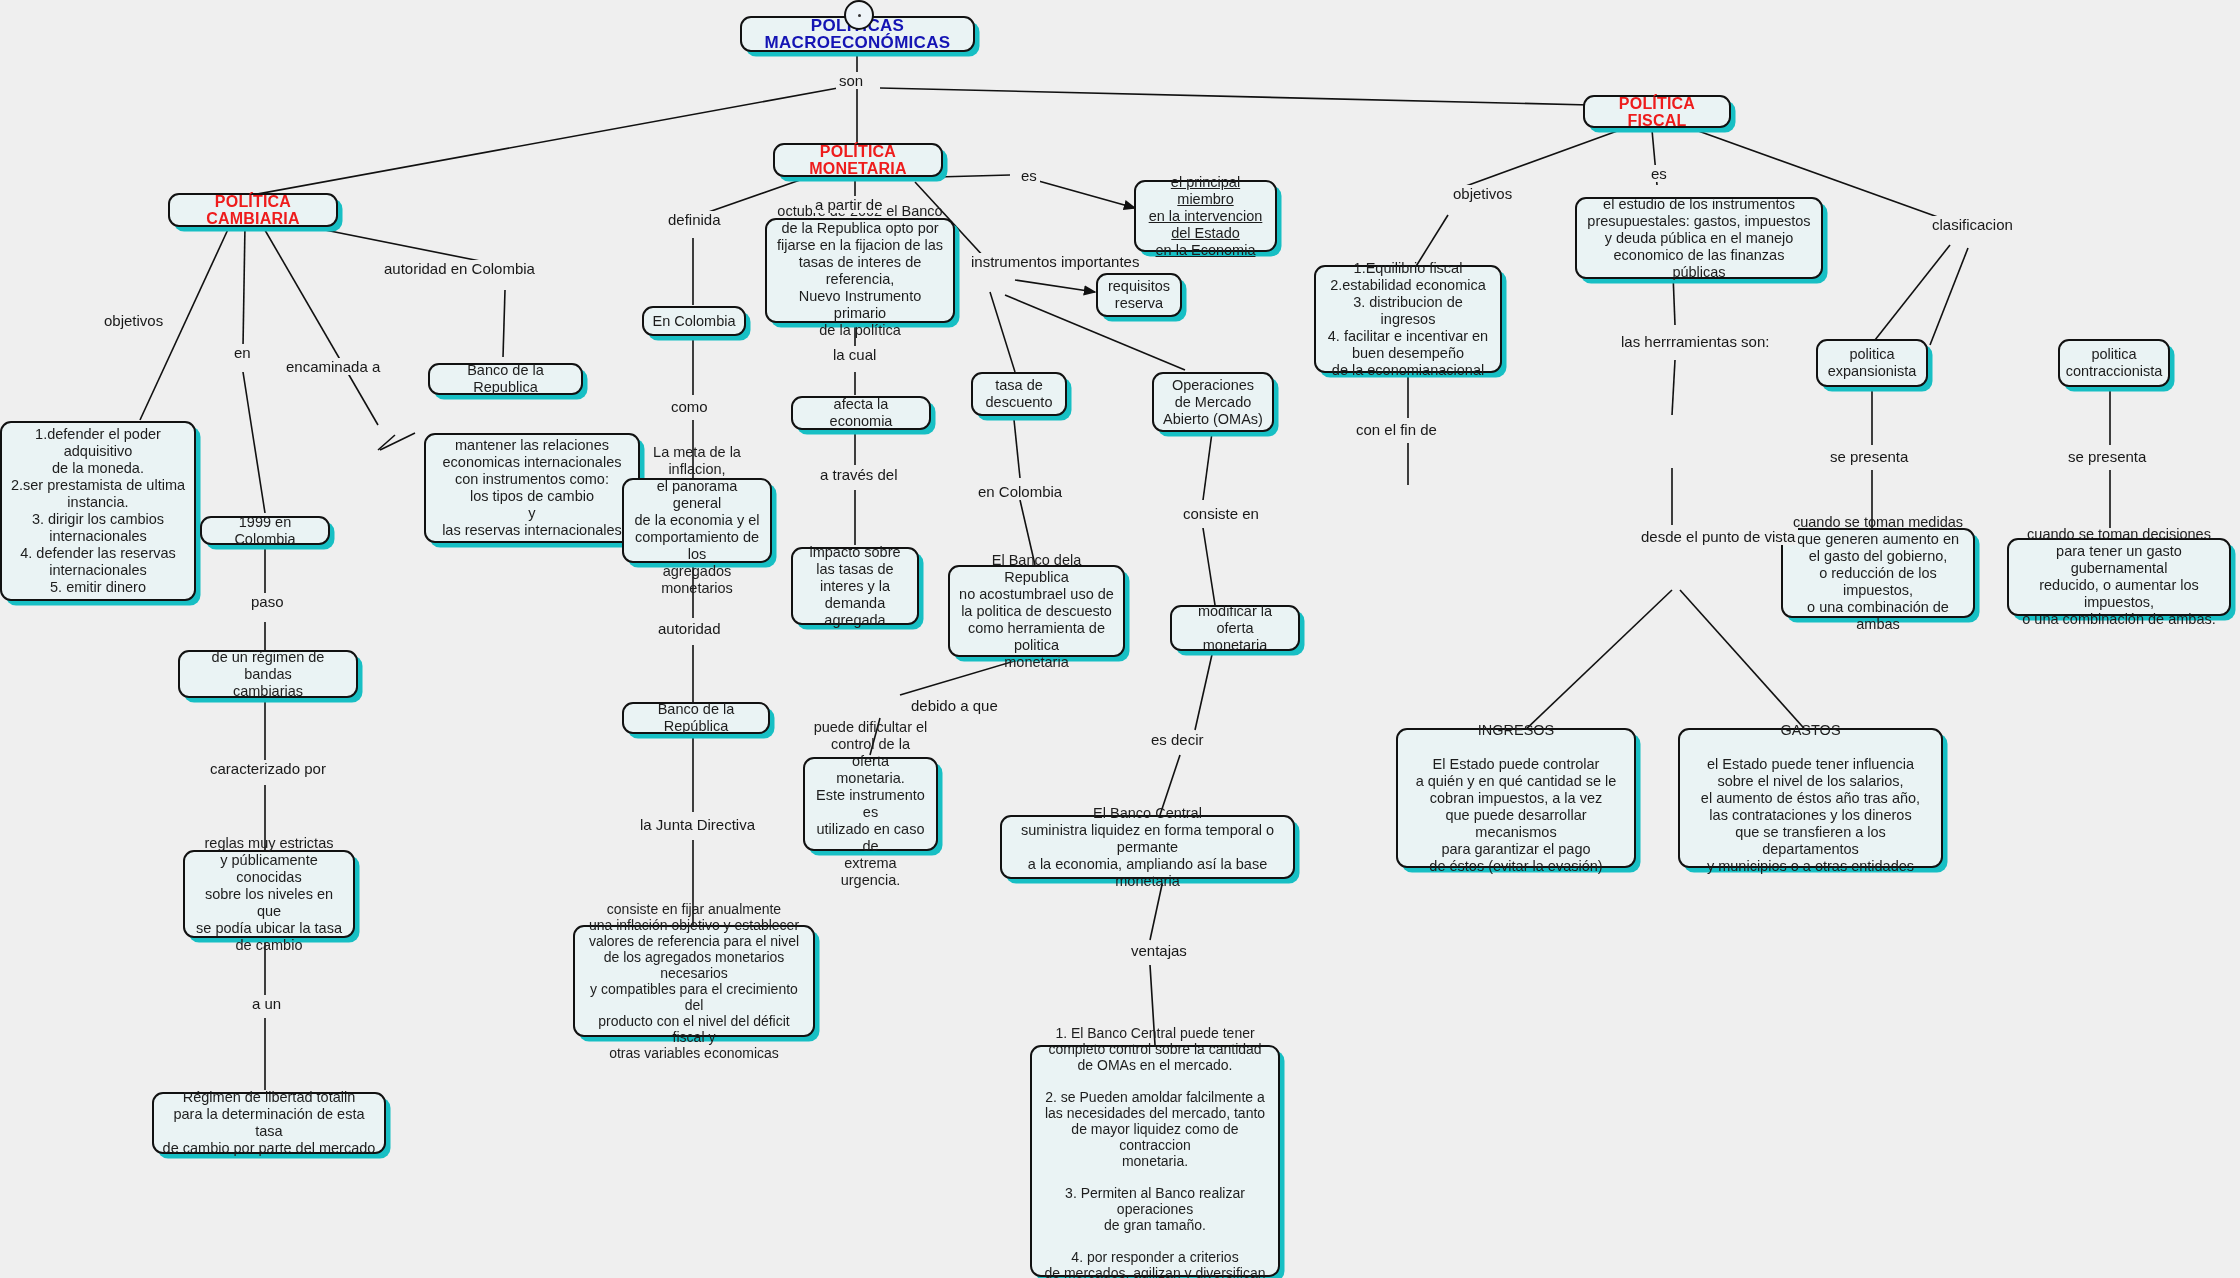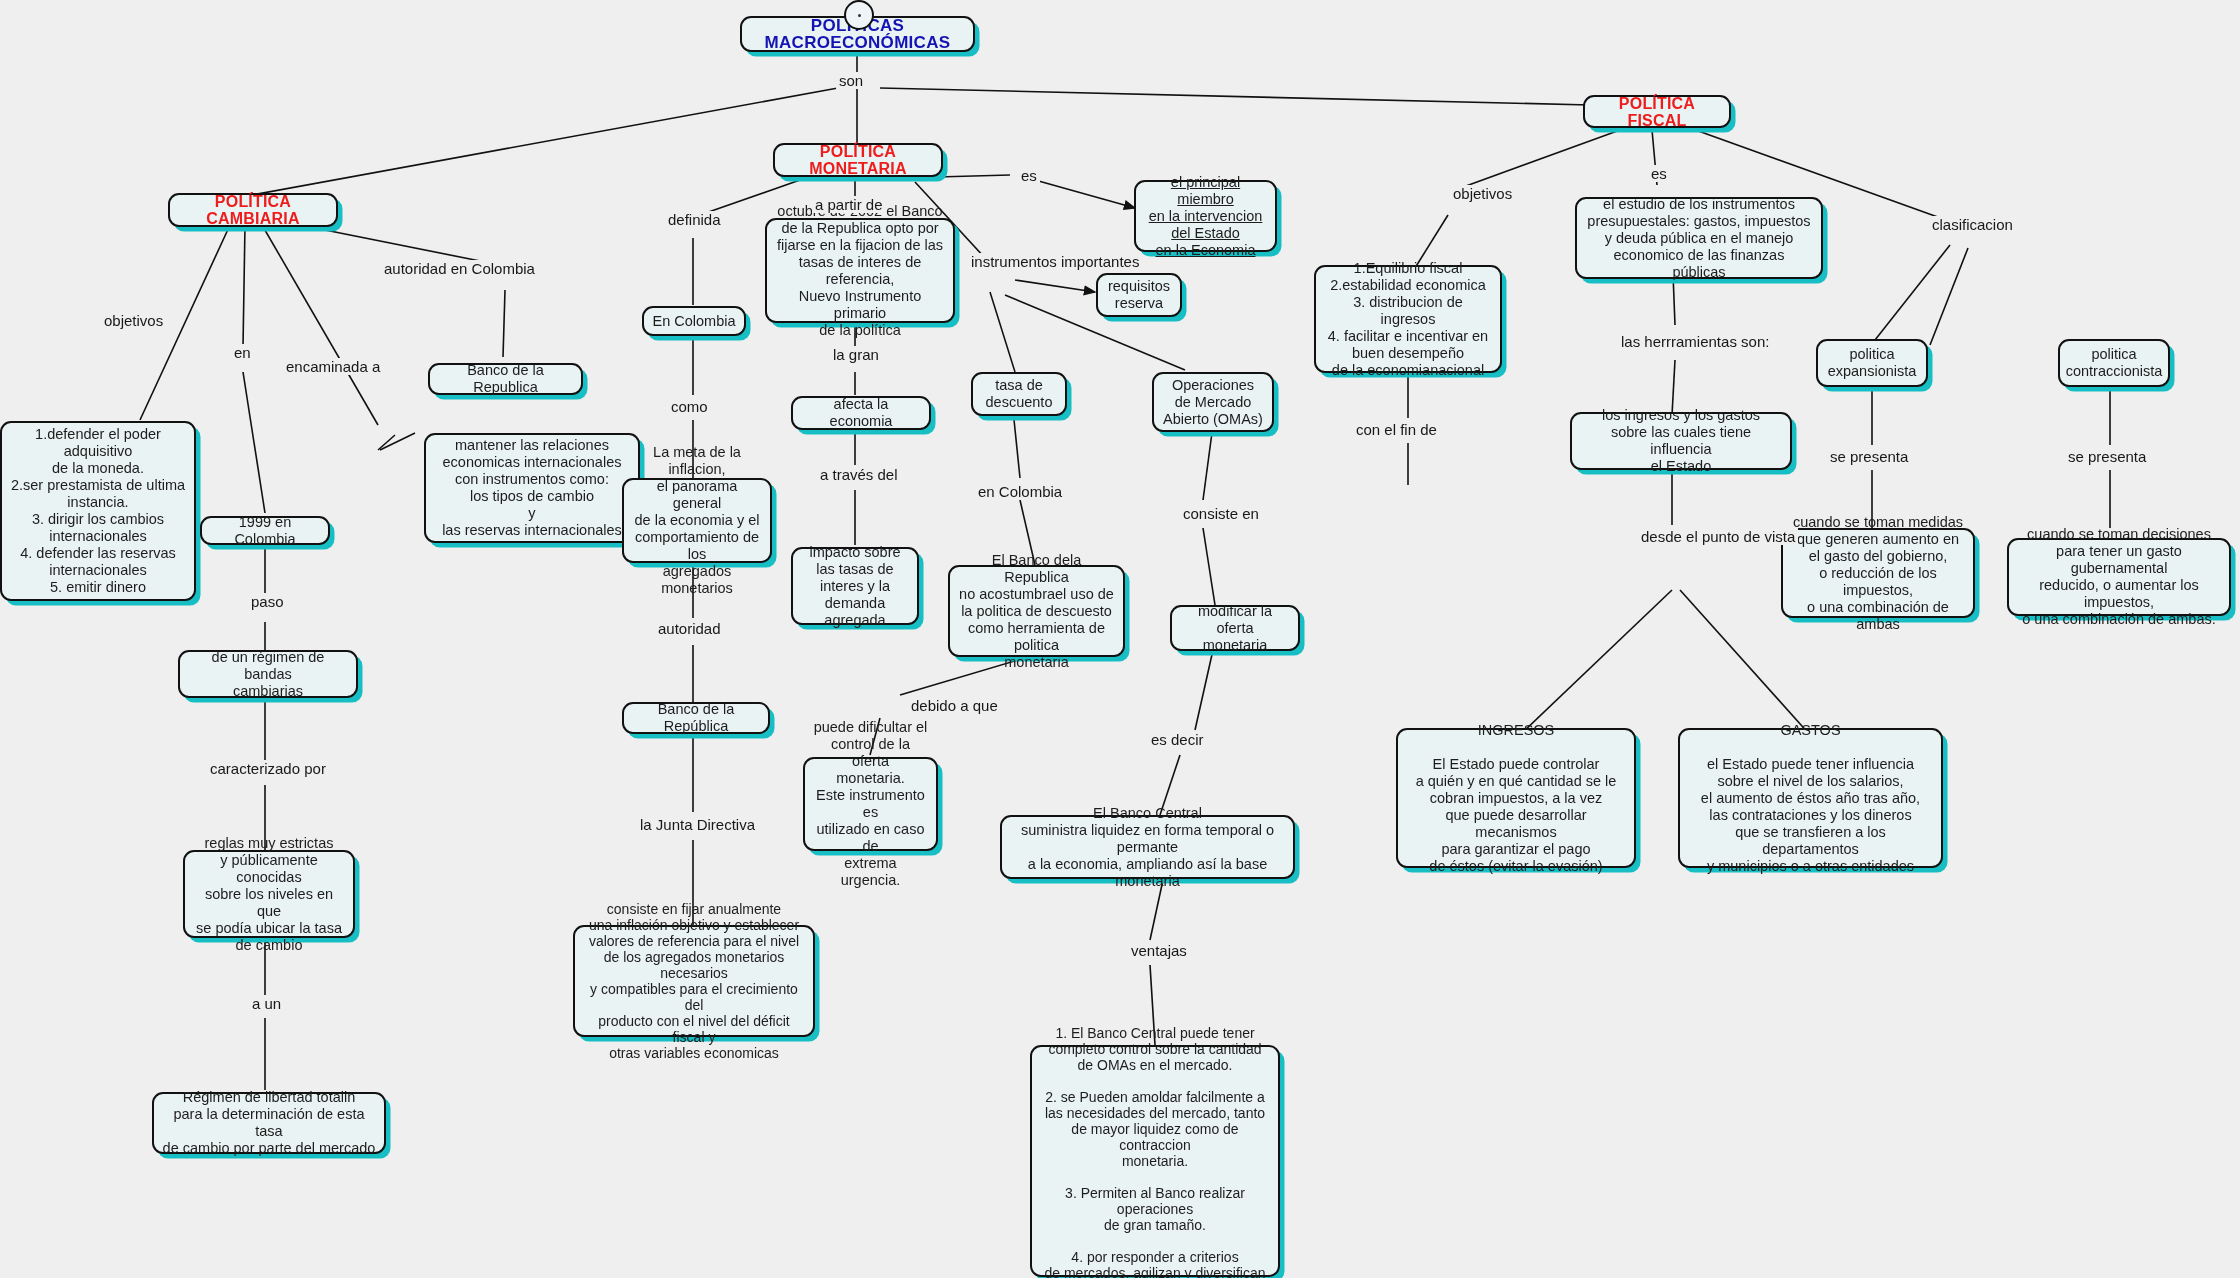--- a/index.html
+++ b/index.html
@@ -271,23 +271,20 @@
   <div class="node" style="left:1314px;top:265px;width:188px;height:108px;">1.Equilibrio fiscal
 2.estabilidad economica
 3. distribucion de ingresos
 4. facilitar e incentivar en
 buen desempeño
 de la economianacional</div>
   <div class="node" style="left:1575px;top:197px;width:248px;height:82px;">el estudio de los instrumentos
 presupuestales: gastos, impuestos
 y deuda pública en el manejo
 economico de las finanzas públicas</div>
-  <div class="node" style="left:1570px;top:412px;width:222px;height:58px;">los ingresos y los gastos
-sobre las cuales tiene influencia
-el Estado</div>
   <div class="node" style="left:1396px;top:728px;width:240px;height:140px;">INGRESOS
 
 El Estado puede controlar
 a quién y en qué cantidad se le
 cobran impuestos, a la vez
 que puede desarrollar mecanismos
 para garantizar el pago
 de éstos (evitar la evasión)</div>
   <div class="node" style="left:1678px;top:728px;width:265px;height:140px;">GASTOS
 
@@ -318,21 +315,21 @@
   <div class="elabel" style="left:381px;top:260px;">autoridad en Colombia</div>
   <div class="elabel" style="left:248px;top:593px;">paso</div>
   <div class="elabel" style="left:207px;top:760px;">caracterizado por</div>
   <div class="elabel" style="left:249px;top:995px;">a un</div>
 
   <div class="elabel" style="left:665px;top:211px;">definida</div>
   <div class="elabel" style="left:812px;top:196px;">a partir de</div>
   <div class="elabel" style="left:1018px;top:167px;">es</div>
   <div class="elabel" style="left:968px;top:253px;">instrumentos
 importantes</div>
-  <div class="elabel" style="left:830px;top:346px;">la gran</div>
+  <div class="elabel" style="left:830px;top:346px;">la cual</div>
   <div class="elabel" style="left:668px;top:398px;">como</div>
   <div class="elabel" style="left:817px;top:466px;">a través del</div>
   <div class="elabel" style="left:655px;top:620px;">autoridad</div>
   <div class="elabel" style="left:637px;top:816px;">la Junta Directiva</div>
   <div class="elabel" style="left:975px;top:483px;">en Colombia</div>
   <div class="elabel" style="left:908px;top:697px;">debido a que</div>
   <div class="elabel" style="left:1180px;top:505px;">consiste en</div>
   <div class="elabel" style="left:1148px;top:731px;">es decir</div>
   <div class="elabel" style="left:1128px;top:942px;">ventajas</div>
 

